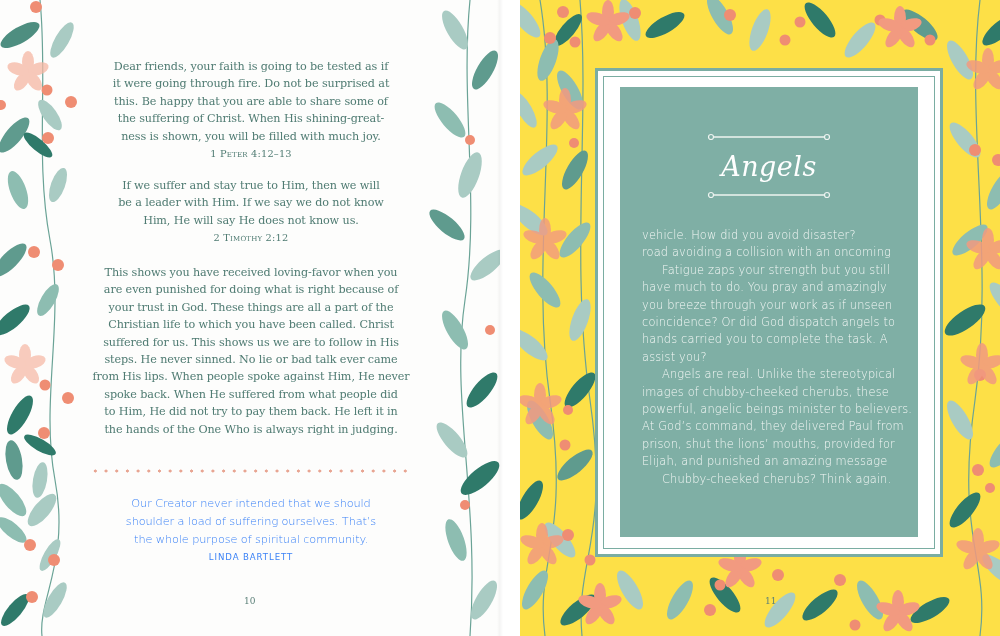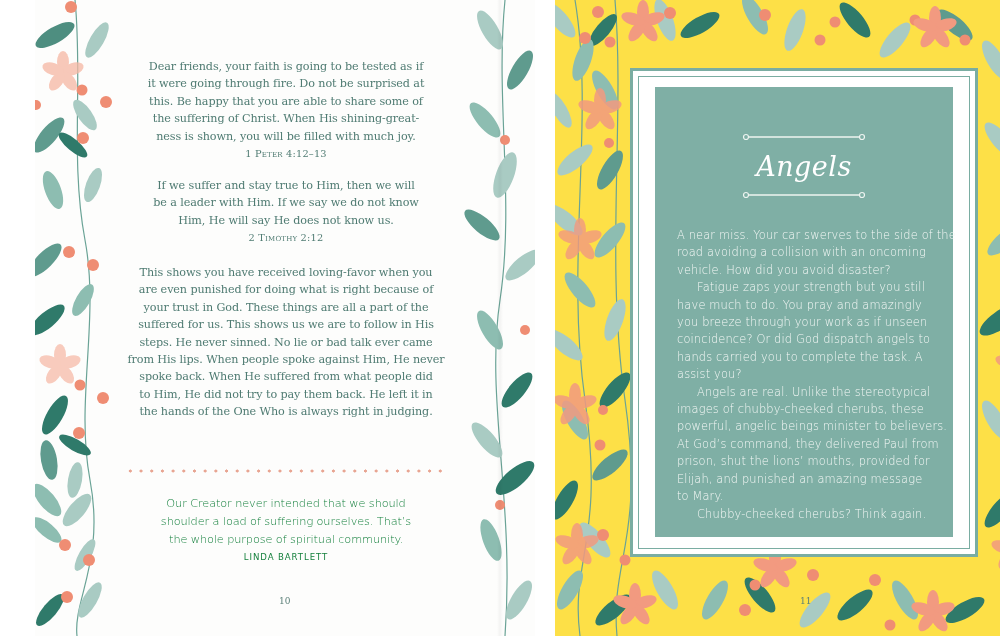--- a/index.html
+++ b/index.html
@@ -1,20 +1,20 @@
 <!DOCTYPE html>
 <html><head>
 <meta charset="utf-8">
 <style>
   * { box-sizing: border-box; margin: 0; padding: 0; }
   html, body { width: 1000px; height: 636px; overflow: hidden; background: #ffffff; }
   body { position: relative; font-family: "DejaVu Serif", serif; }
 
   .spread { position: absolute; left: 0; top: 0; width: 1000px; height: 636px; }
-  .page { position: absolute; top: 0; height: 636px; overflow: hidden; background: #fdfdfc; margin-left: 35px; }
+  .page { position: absolute; top: 0; height: 636px; overflow: hidden; background: #fdfdfc; }
   .page-left { left: 0; width: 500px; }
   .page-right { left: 520px; width: 500px; background: #fde047; }
   .gutter { position: absolute; left: 497px; top: 0; width: 6px; height: 636px;
     background: linear-gradient(to right, rgba(0,0,0,0.0), rgba(0,0,0,0.04), rgba(0,0,0,0.0)); }
 
   svg.floral { position: absolute; top: 0; left: 0; width: 100%; height: 100%; }
 
   
   .text-col { position: absolute; left: 88px; width: 326px; text-align: center; color: #4f7b72; }
   .verse { font-family: "DejaVu Serif", serif; font-size: 11.2px; line-height: 17.4px; letter-spacing: -0.1px; }
@@ -22,21 +22,21 @@
   .ref { font-family: "DejaVu Serif", serif; font-size: 9.8px; line-height: 17px; letter-spacing: 0.2px; font-variant: small-caps; }
 
   .v1 { top: 58px; }
   .v2 { top: 177px; }
   .v3 { top: 264px; }
 
   .dots { position: absolute; left: 90px; top: 469px; width: 322px; height: 4px;
     background-image: radial-gradient(circle, #e8a592 1.4px, transparent 1.7px);
     background-size: 10.7px 4px; background-repeat: repeat-x; }
 
-  .quote { position: absolute; left: 88px; width: 326px; top: 495px; text-align: center; color: #15803d; }
+  .quote { position: absolute; left: 88px; width: 326px; top: 495px; text-align: center; color: #3b82f6; }
   .quote-text { font-family: "DejaVu Sans", sans-serif; font-size: 11.3px; line-height: 18px; font-weight: 300; letter-spacing: -0.1px; }
   .quote-text p { white-space: nowrap; }
   .quote-author { font-family: "DejaVu Sans", sans-serif; font-size: 8.6px; letter-spacing: 0.9px; margin-top: 3px; }
 
   .pagenum { position: absolute; top: 596px; font-family: "DejaVu Serif", serif; font-size: 9px; color: #5a7f77; }
   .pn-left { left: 244px; }
   .pn-right { left: 245px; }
 
   
   .frame-outer { position: absolute; left: 75px; top: 68px; width: 348px; height: 489px;
@@ -147,20 +147,21 @@
       <p>If we suffer and stay true to Him, then we will</p>
       <p>be a leader with Him. If we say we do not know</p>
       <p>Him, He will say He does not know us.</p>
       <p class="ref">2 Timothy 2:12</p>
     </div>
 
     <div class="text-col verse v3">
       <p>This shows you have received loving-favor when you</p>
       <p>are even punished for doing what is right because of</p>
       <p>your trust in God. These things are all a part of the</p>
+      <p>Christian life to which you have been called. Christ</p>
       <p>suffered for us. This shows us we are to follow in His</p>
       <p>steps. He never sinned. No lie or bad talk ever came</p>
       <p>from His lips. When people spoke against Him, He never</p>
       <p>spoke back. When He suffered from what people did</p>
       <p>to Him, He did not try to pay them back. He left it in</p>
       <p>the hands of the One Who is always right in judging.</p>
     </div>
 
     <div class="dots"></div>
 
@@ -363,36 +364,34 @@
             </svg>
             <div class="angels-title">Angels</div>
             <svg class="flourish" width="124" height="8" viewBox="0 0 124 8">
               <circle cx="4" cy="4" r="2.5" fill="none" stroke="#eef4f1" stroke-width="1.2"></circle>
               <line x1="6" y1="4" x2="118" y2="4" stroke="#eef4f1" stroke-width="1.6"></line>
               <circle cx="120" cy="4" r="2.5" fill="none" stroke="#eef4f1" stroke-width="1.2"></circle>
             </svg>
           </div>
 
           <div class="body-text">
-            <p>A near miss. Your car swerves to the side of the</p>
+            <p>vehicle. How did you avoid disaster?</p>
             <p>road avoiding a collision with an oncoming</p>
-            <p>vehicle. How did you avoid disaster?</p>
             <p class="indent">Fatigue zaps your strength but you still</p>
             <p>have much to do. You pray and amazingly</p>
             <p>you breeze through your work as if unseen</p>
             <p>coincidence? Or did God dispatch angels to</p>
             <p>hands carried you to complete the task. A</p>
             <p>assist you?</p>
             <p class="indent">Angels are real. Unlike the stereotypical</p>
             <p>images of chubby-cheeked cherubs, these</p>
             <p>powerful, angelic beings minister to believers.</p>
             <p>At God’s command, they delivered Paul from</p>
             <p>prison, shut the lions’ mouths, provided for</p>
             <p>Elijah, and punished an amazing message</p>
-            <p>to Mary.</p>
             <p class="indent">Chubby-cheeked cherubs? Think again.</p>
           </div>
         </div>
       </div>
     </div>
 
     <div class="pagenum pn-right">11</div>
   </div>
 
   <div class="gutter"></div>

